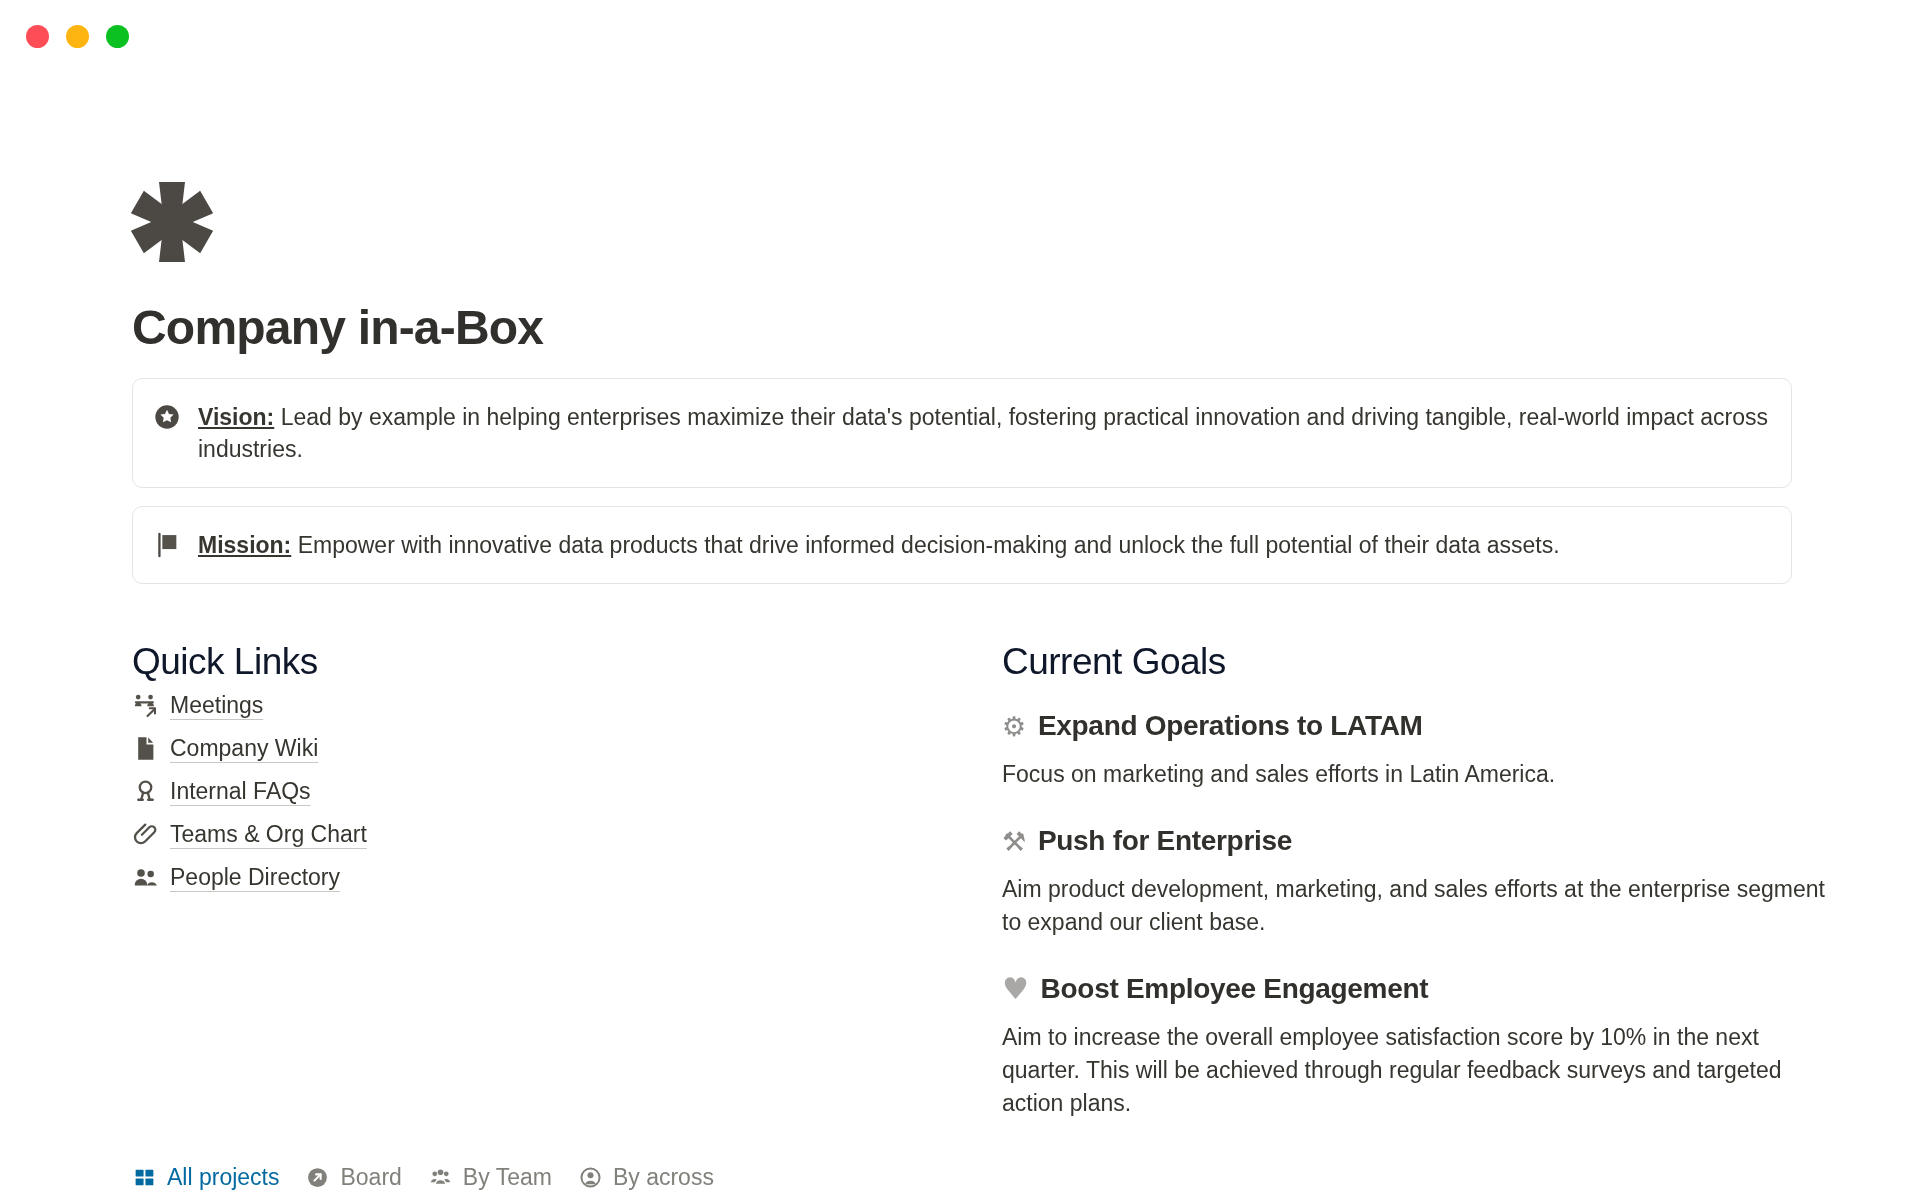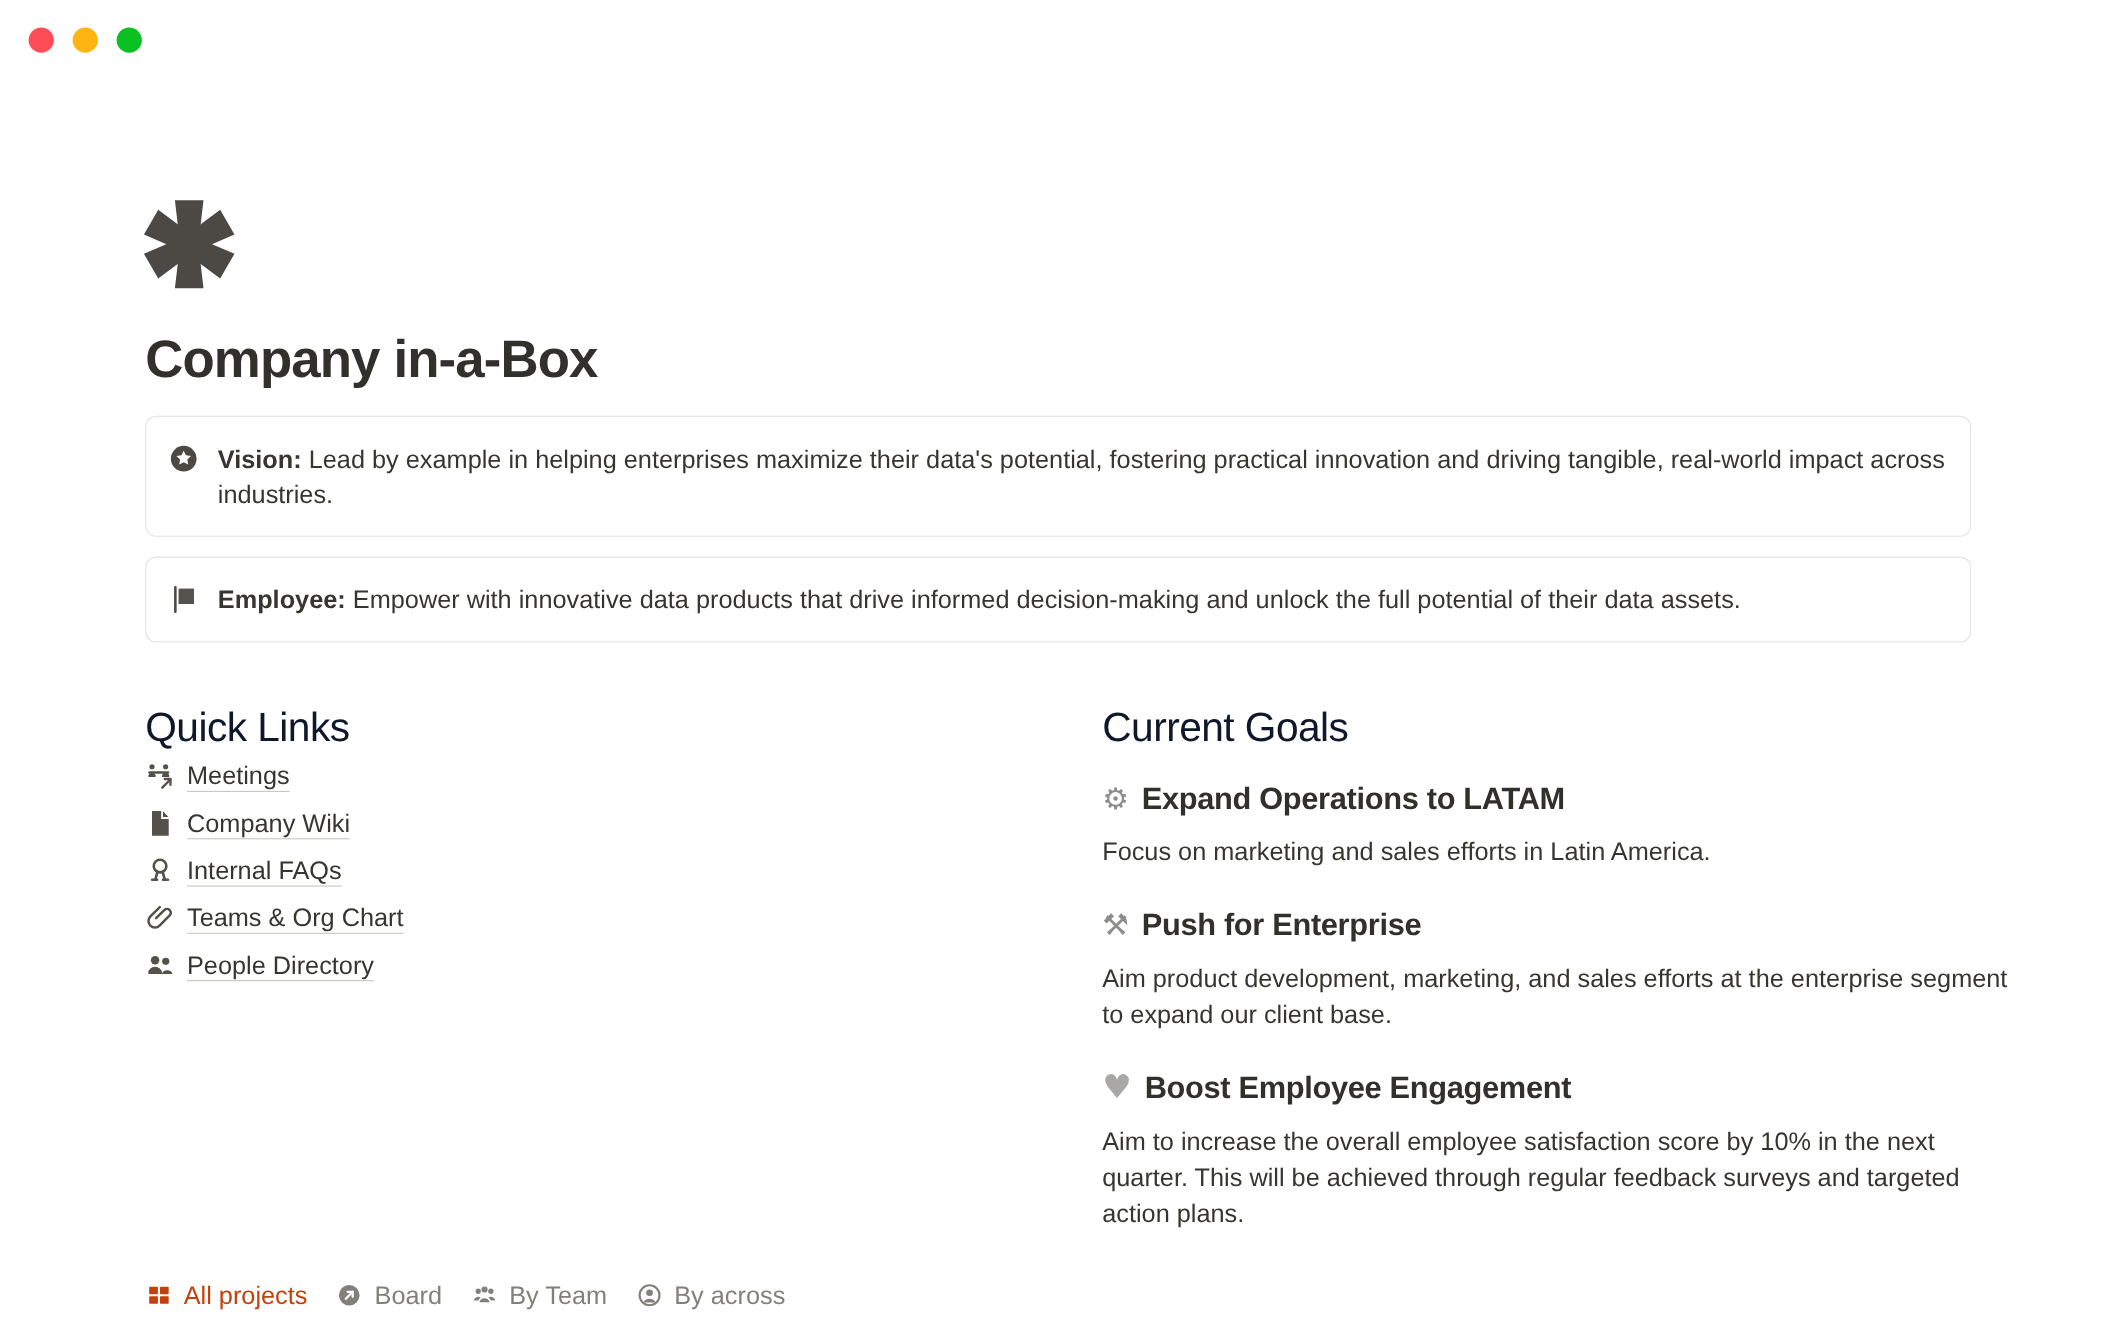--- a/index.html
+++ b/index.html
@@ -25,21 +25,21 @@
 
   
   .callout {
     border: 1px solid #e5e4e2; border-radius: 10px;
     padding: 22px 20px; display: flex; gap: 17px; align-items: flex-start;
     margin-bottom: 18px; background: #ffffff;
   }
   .callout.mission { margin-bottom: 56px; }
   .callout-icon { flex: none; width: 28px; height: 28px; margin-top: 2px; }
   .callout p { font-size: 23px; line-height: 32px; color: #37352f; }
-  .callout b { font-weight: 700; }
+  .callout b { font-weight: 700; text-decoration: underline; }
 
   
   .columns { display: flex; gap: 46px; }
   .col-left  { width: 824px; flex: none; }
   .col-right { flex: 1; }
 
   h2.section-heading {
     font-size: 37px; line-height: 44px; font-weight: 400;
     letter-spacing: -0.5px; color: #0f172a; 
   }
@@ -61,21 +61,21 @@
     letter-spacing: -0.3px; margin-bottom: 14px; display: flex; align-items: center; gap: 12px;
   }
   .goal-emoji { font-family: "DejaVu Sans", sans-serif; font-size: 27px; line-height: 1; color: #8e8d8b; font-weight: 400; }
   .goal-emoji.heart { color: #a9a8a6; font-size: 30px; }
   .goal p { font-size: 23px; line-height: 33px; color: #37352f; width: 840px; margin-bottom: 32px; }
 
   
   .view-tabs { position: absolute; left: 132px; top: 1164px; display: flex; gap: 26px; align-items: center; }
   .view-tab { display: flex; align-items: center; gap: 10px; font-size: 23px; color: #82807b; cursor: pointer; white-space: nowrap; }
   .view-tab .tab-icon { width: 25px; height: 25px; display: flex; align-items: center; justify-content: center; }
-  .view-tab.active { color: #c2410c; font-weight: 500; }
+  .view-tab.active { color: #0369a1; font-weight: 500; }
 
   svg { overflow: visible; }
 </style>
 </head>
 <body>
 
 <div class="traffic-lights">
   <span class="light red"></span>
   <span class="light yellow"></span>
   <span class="light green"></span>
@@ -111,21 +111,21 @@
     <p><b>Vision:</b> <span>Lead by example in helping enterprises maximize their data's potential, fostering practical innovation and driving tangible, real-world impact across industries.</span></p>
   </section>
 
   <section class="callout mission">
     <span class="callout-icon">
       <svg width="28" height="28" viewBox="0 0 24 24">
         <path d="M5.5 2.5 v19" stroke="#4c4944" stroke-width="2" stroke-linecap="round"></path>
         <rect x="8" y="3.5" width="12" height="12" fill="#55524c"></rect>
       </svg>
     </span>
-    <p><b>Employee:</b> <span>Empower with innovative data products that drive informed decision-making and unlock the full potential of their data assets.</span></p>
+    <p><b>Mission:</b> <span>Empower with innovative data products that drive informed decision-making and unlock the full potential of their data assets.</span></p>
   </section>
 
   <div class="columns">
 
     <div class="col-left">
       <h2 class="section-heading">Quick Links</h2>
       <ul class="quick-links">
 
 
         <li>

